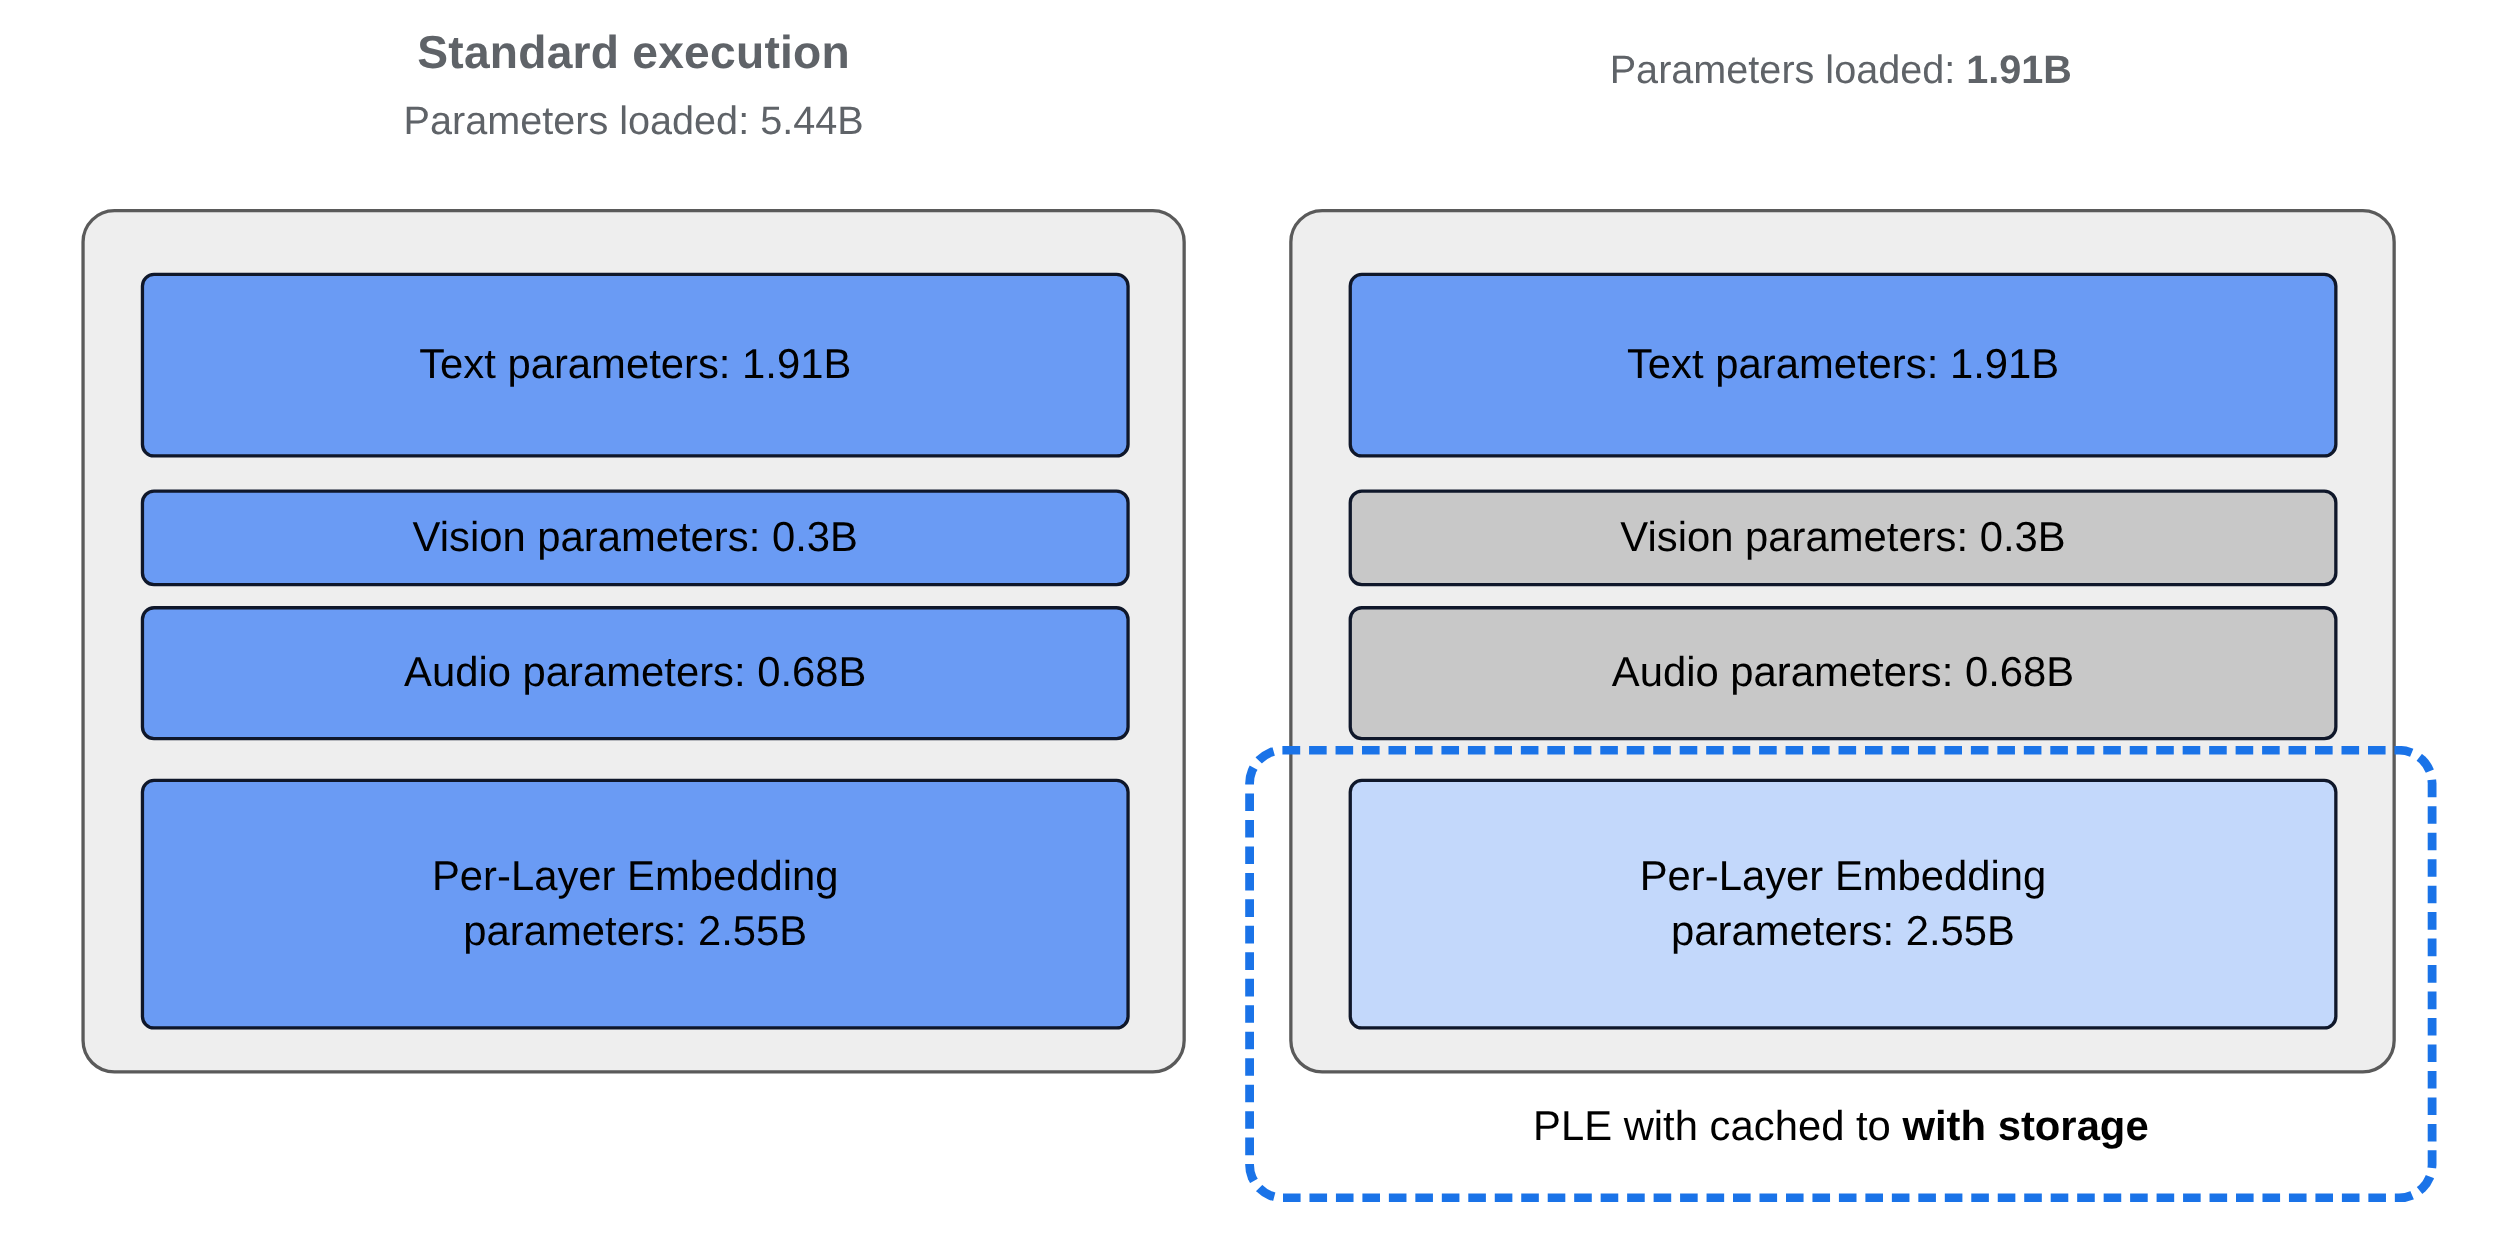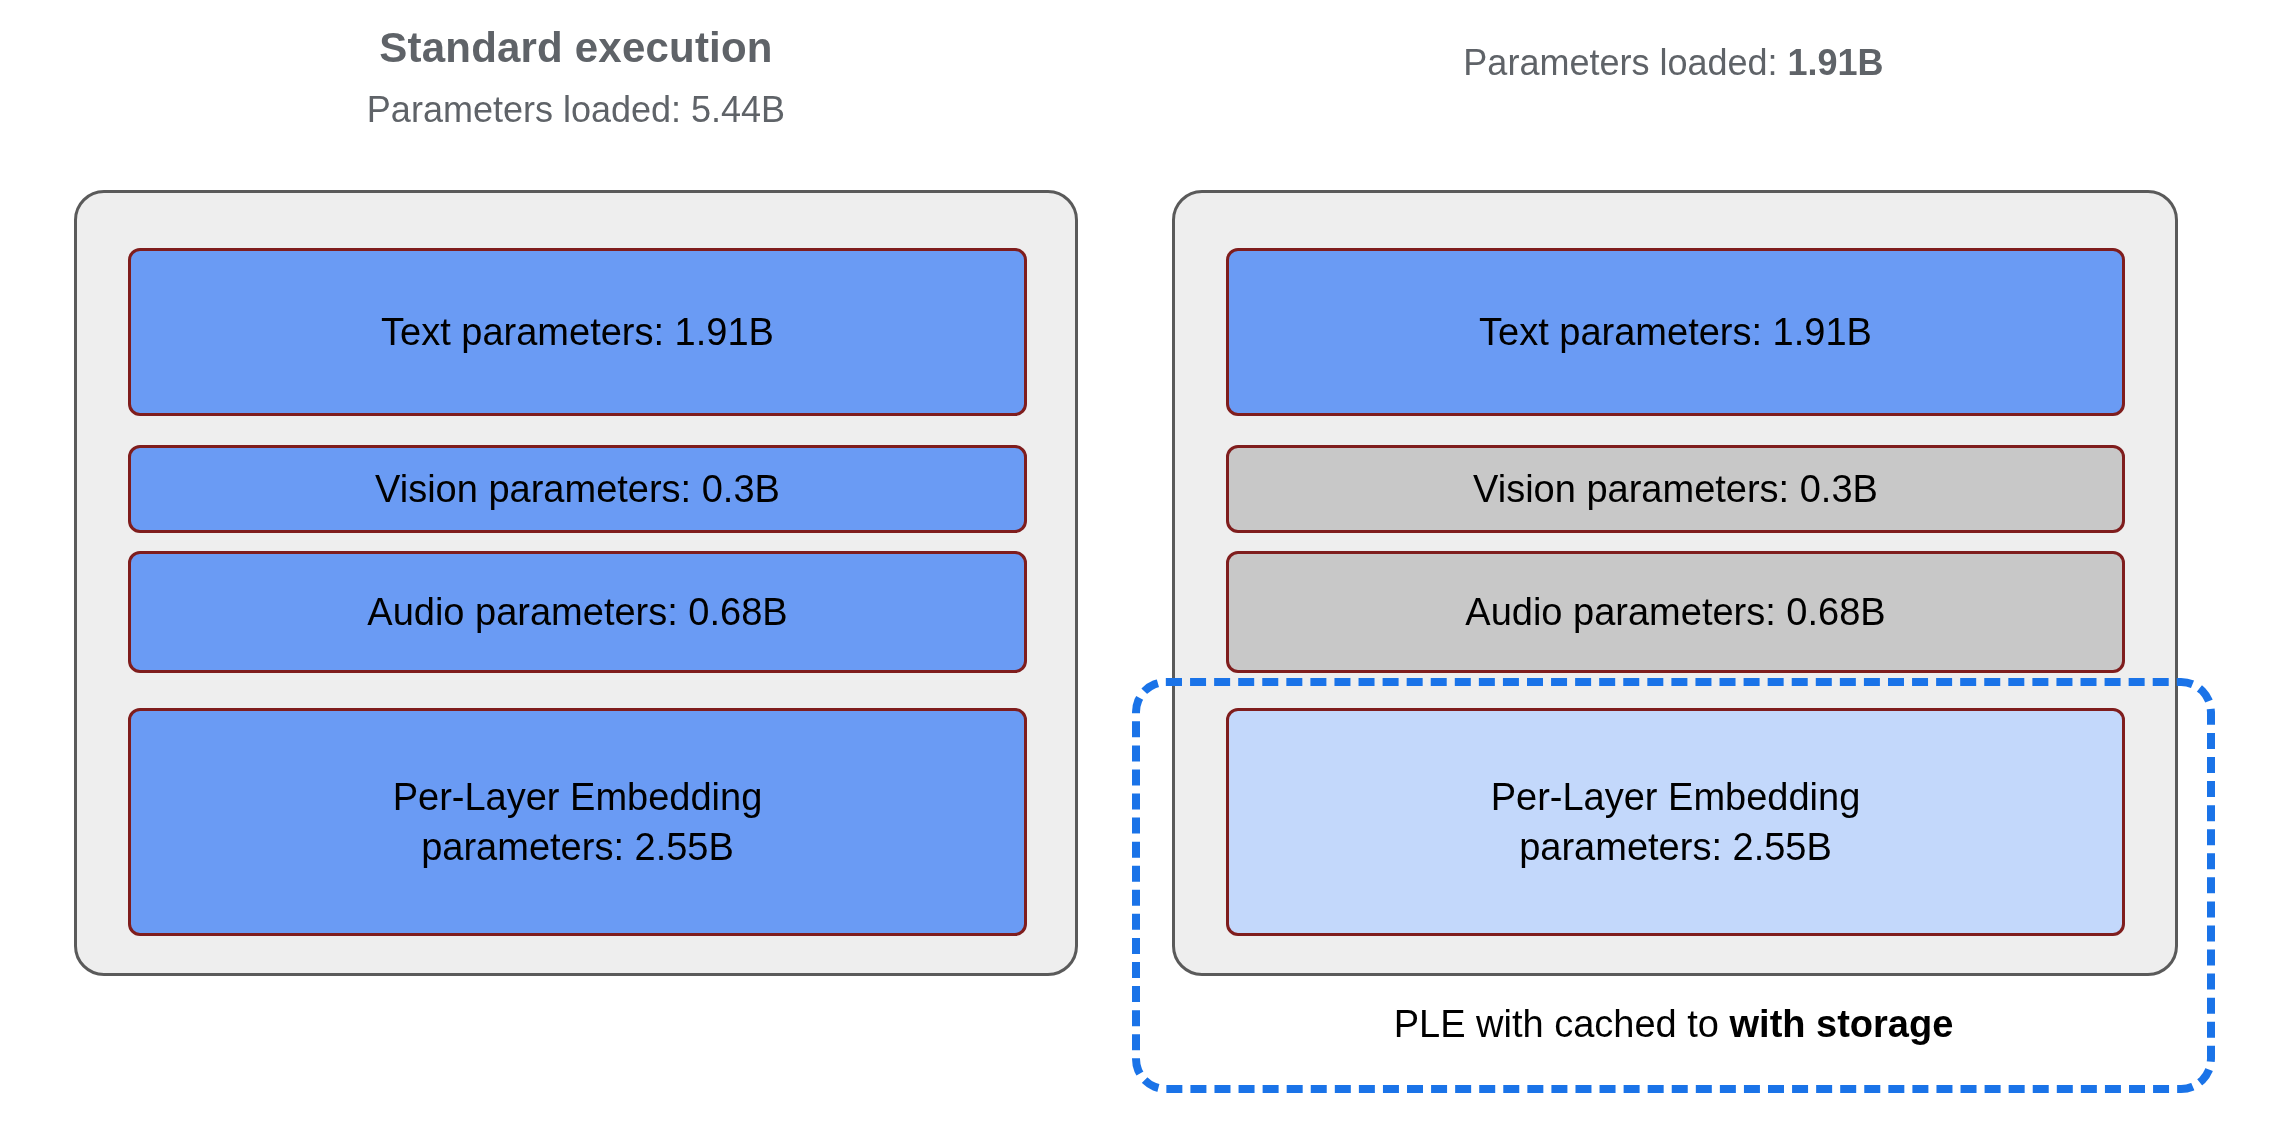--- a/index.html
+++ b/index.html
@@ -57,21 +57,21 @@
     border-radius: 30px;
     box-sizing: border-box;
   }
   #panel-left  { left: 74px;   top: 190px; width: 1004px; height: 786px; }
   #panel-right { left: 1172px; top: 190px; width: 1006px; height: 786px; }
 
   
   .param-box {
     position: absolute;
     box-sizing: border-box;
-    border: 3px solid #7f1d1d;
+    border: 3px solid #0f172a;
     border-radius: 12px;
     display: flex;
     align-items: center;
     justify-content: center;
     text-align: center;
     color: #000000;
     font-size: 38px;
     line-height: 1.32;
     padding: 4px 10px;
   }

